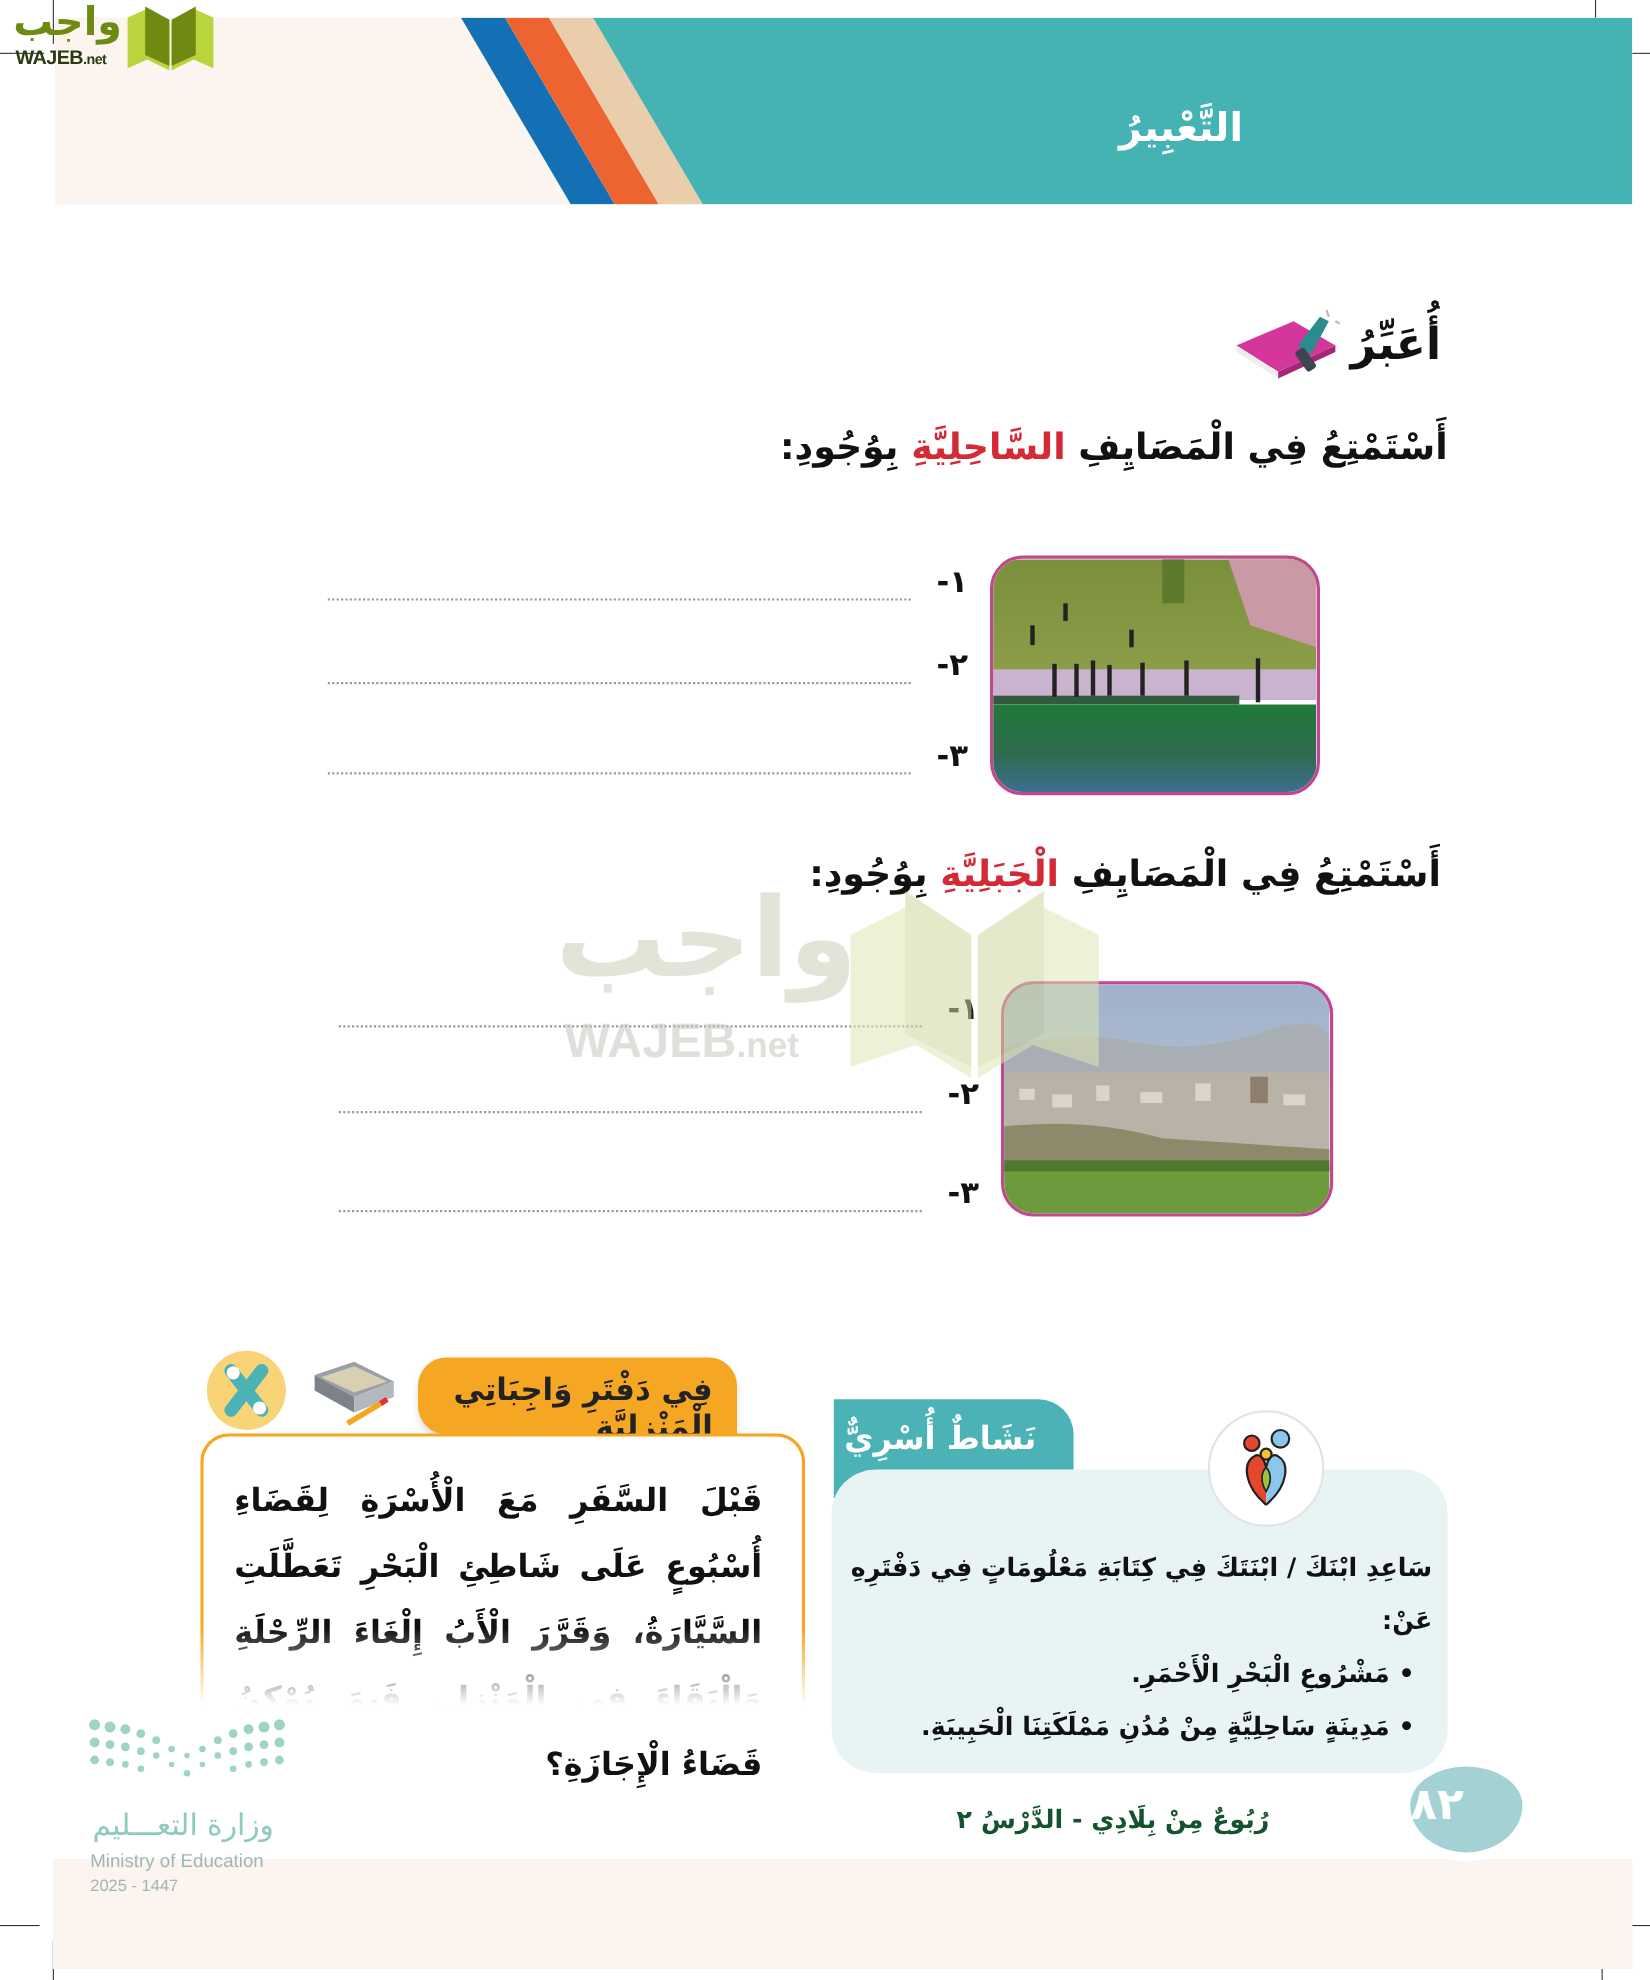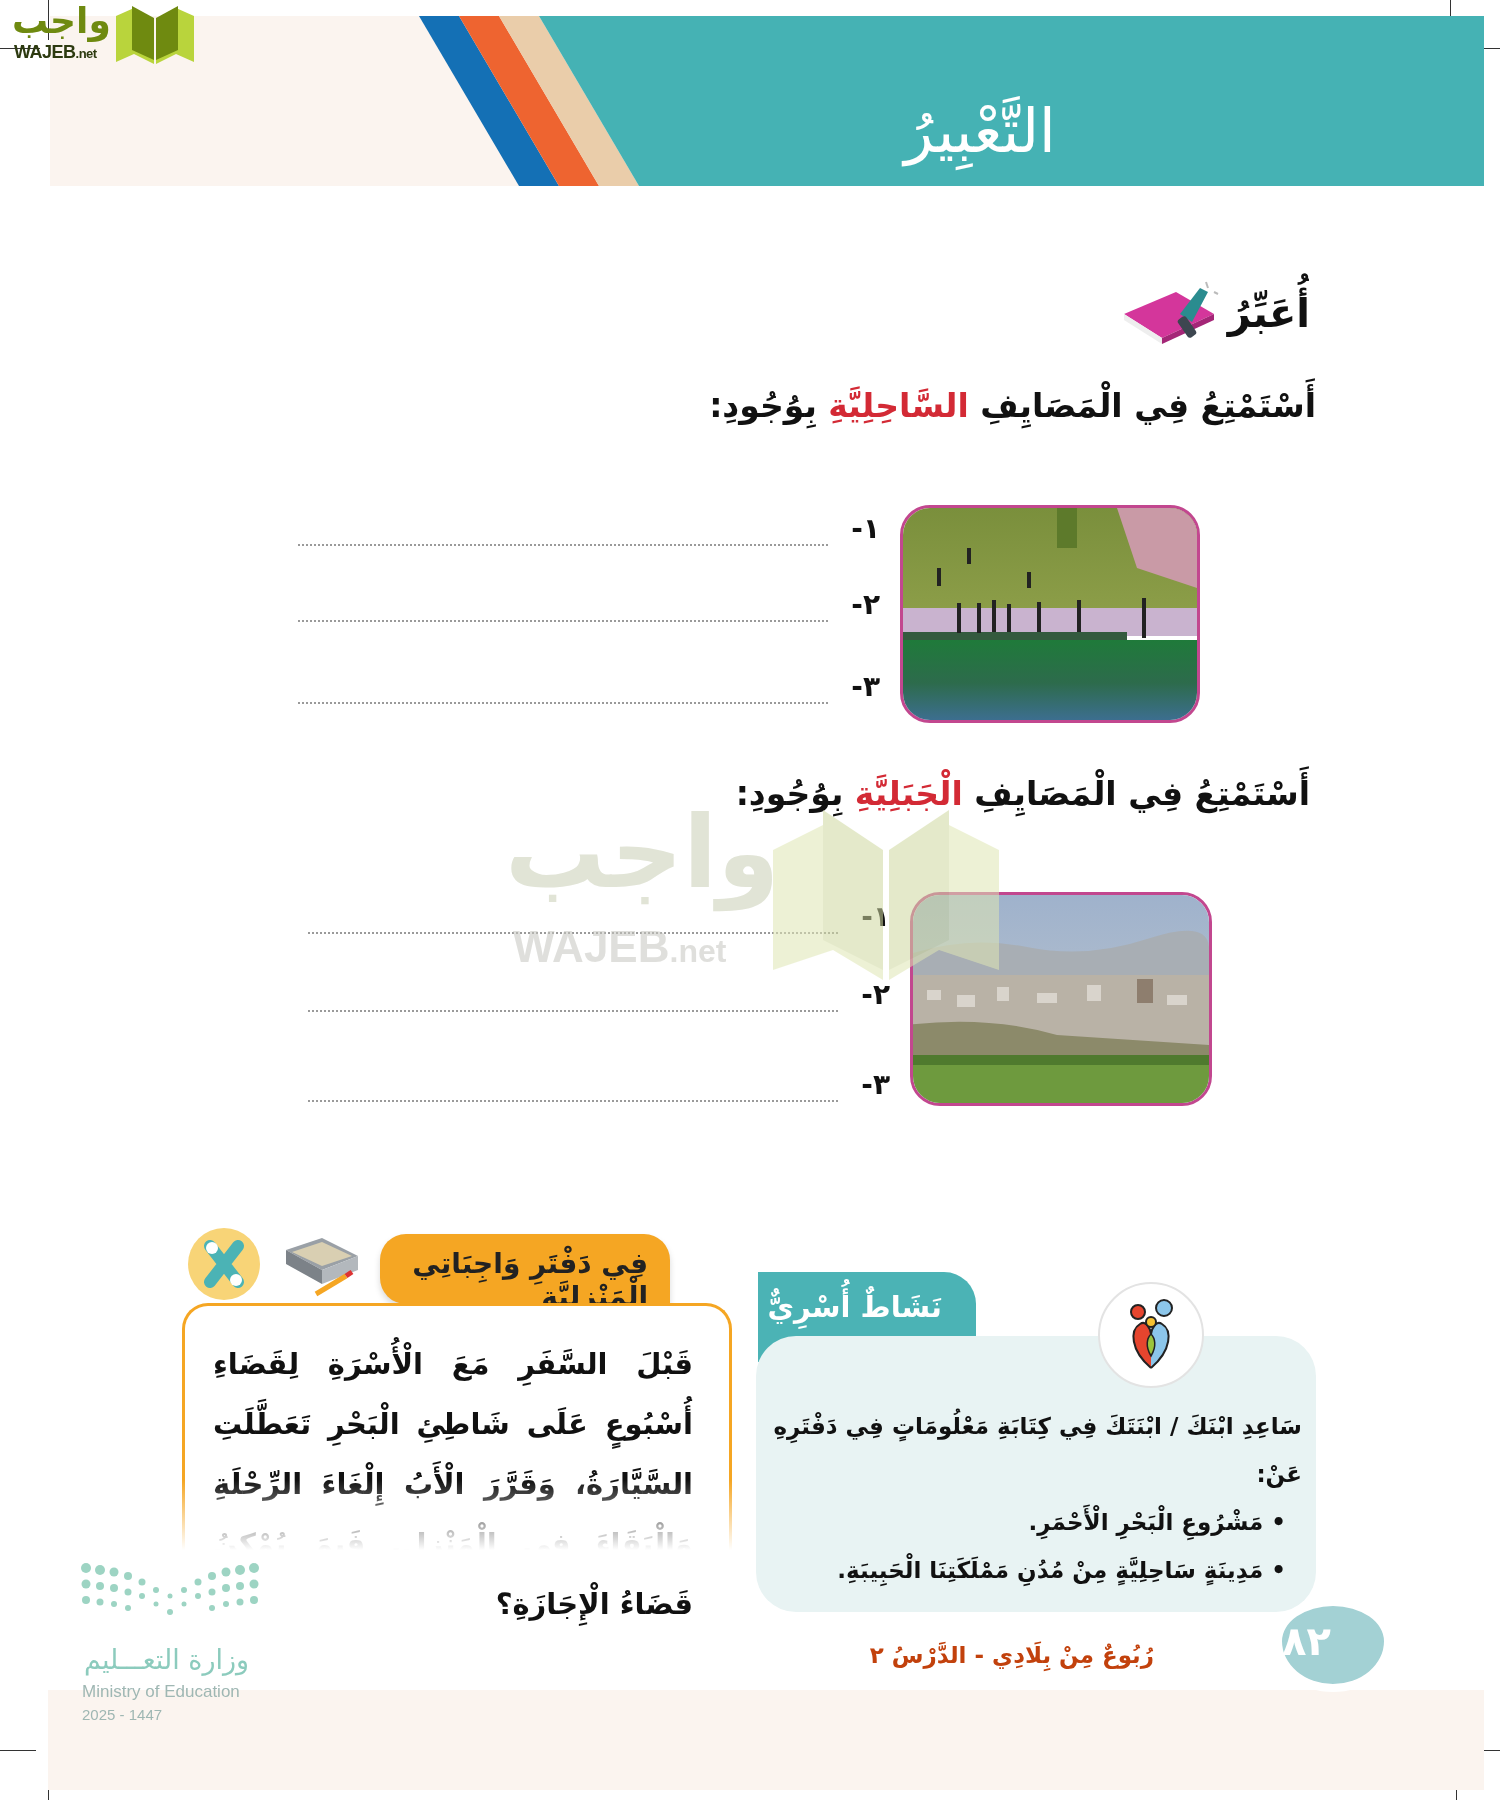--- a/index.html
+++ b/index.html
@@ -8,21 +8,21 @@
 
   
   .crop { position: absolute; background: #333; }
 
   
   .page-bg-bottom { position: absolute; left: 48px; right: 16px; top: 1690px; height: 100px; background: #fbf4ef; }
 
   
   .header { position: absolute; left: 50px; top: 16px; width: 1434px; height: 170px; background: #fbf4ef; overflow: hidden; }
   .header svg { position: absolute; left: 0; top: 0; }
-  .header-title { position: absolute; left: 780px; top: 80px; width: 300px; text-align: center; color: #ffffff; font-size: 60px; font-weight: normal; }
+  .header-title { position: absolute; left: 780px; top: 80px; width: 300px; color: #ffffff; font-size: 36px; font-weight: bold; }
 
   
   .wajeb-logo { position: absolute; left: 8px; top: 4px; width: 190px; height: 62px; }
   .wajeb-ar { position: absolute; left: 4px; top: -4px; font-size: 36px; font-weight: bold; color: #6f8a10; font-family: "DejaVu Sans", sans-serif; direction: rtl; }
   .wajeb-en { position: absolute; left: 6px; top: 38px; font-size: 18px; font-weight: bold; color: #2d3a10; font-family: "Liberation Sans", sans-serif; letter-spacing: -0.5px; direction: ltr; }
   .wajeb-en small { font-size: 13px; }
   .wajeb-book { position: absolute; left: 106px; top: 0; }
 
   
   .express-heading { position: absolute; right: 190px; top: 278px; display: flex; align-items: center; gap: 8px; direction: rtl; }
@@ -57,21 +57,21 @@
 
   
   .fam-tab { position: absolute; left: 758px; top: 1272px; width: 218px; height: 90px; background: #4bb3b5; border-radius: 0 32px 0 0; }
   .fam-tab-label { position: absolute; right: 34px; top: 18px; font-size: 29px; font-weight: bold; color: #fff; direction: rtl; }
   .fam-box { position: absolute; left: 756px; top: 1336px; width: 560px; height: 276px; background: #e8f3f3; border-radius: 40px; }
   .fam-icon { position: absolute; left: 1098px; top: 1282px; width: 106px; height: 106px; border-radius: 50%; background: #fff; border: 2px solid #e3e3e3; }
   .fam-text { position: absolute; right: 200px; top: 1402px; width: 560px; font-size: 23px; font-weight: bold; line-height: 48px; color: #111; direction: rtl; }
   .fam-text .bullet { padding-right: 16px; }
   .page-number-drop { position: absolute; left: 1274px; top: 1598px; width: 118px; height: 94px; background: #a3d1d4; border-radius: 50% 50% 50% 50% / 46% 46% 54% 54%; border: 8px solid #fff; }
   .page-number { position: absolute; left: 0; right: 0; top: 12px; text-align: left; color: #fff; font-size: 40px; font-weight: bold; }
-  .lesson-ref { position: absolute; right: 346px; top: 1642px; font-size: 23px; font-weight: bold; color: #c2410c; direction: rtl; text-align: right; }
+  .lesson-ref { position: absolute; right: 346px; top: 1642px; font-size: 23px; font-weight: bold; color: #14532d; direction: rtl; text-align: right; }
 
   
   .moe { position: absolute; left: 80px; top: 1562px; width: 200px; height: 160px; direction: ltr; }
   .moe-ar { position: absolute; left: 4px; top: 82px; font-size: 27px; color: #8ccbbd; font-family: "DejaVu Sans", sans-serif; direction: rtl; }
   .moe-en { position: absolute; left: 2px; top: 120px; font-size: 17px; color: #9fb7b3; font-family: "Liberation Sans", sans-serif; }
   .moe-year { position: absolute; left: 2px; top: 144px; font-size: 15px; color: #9fb7b3; font-family: "Liberation Sans", sans-serif; }
 </style>
 </head>
 <body>
 

